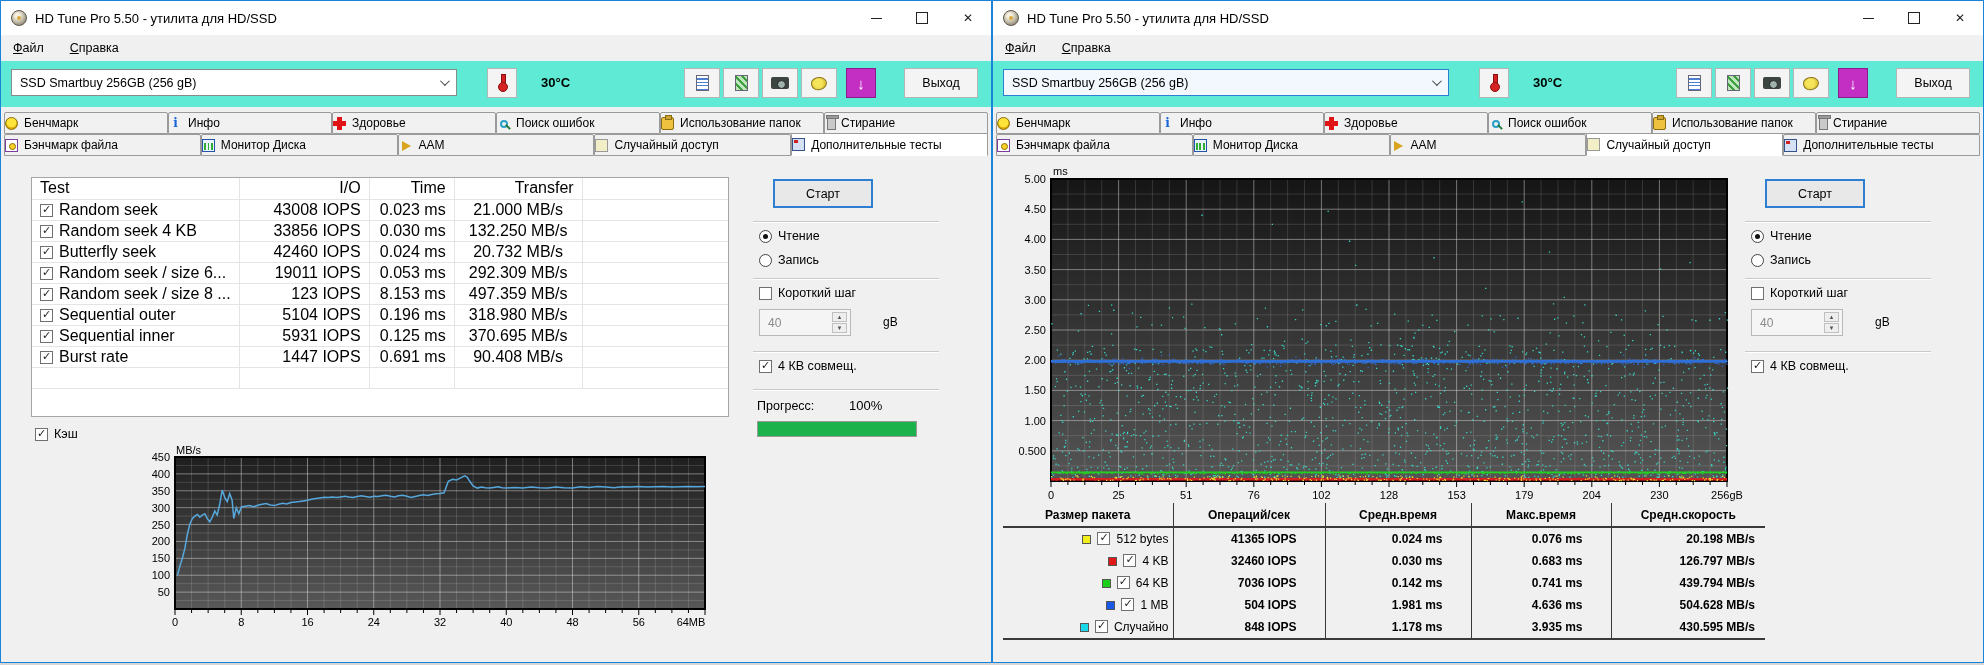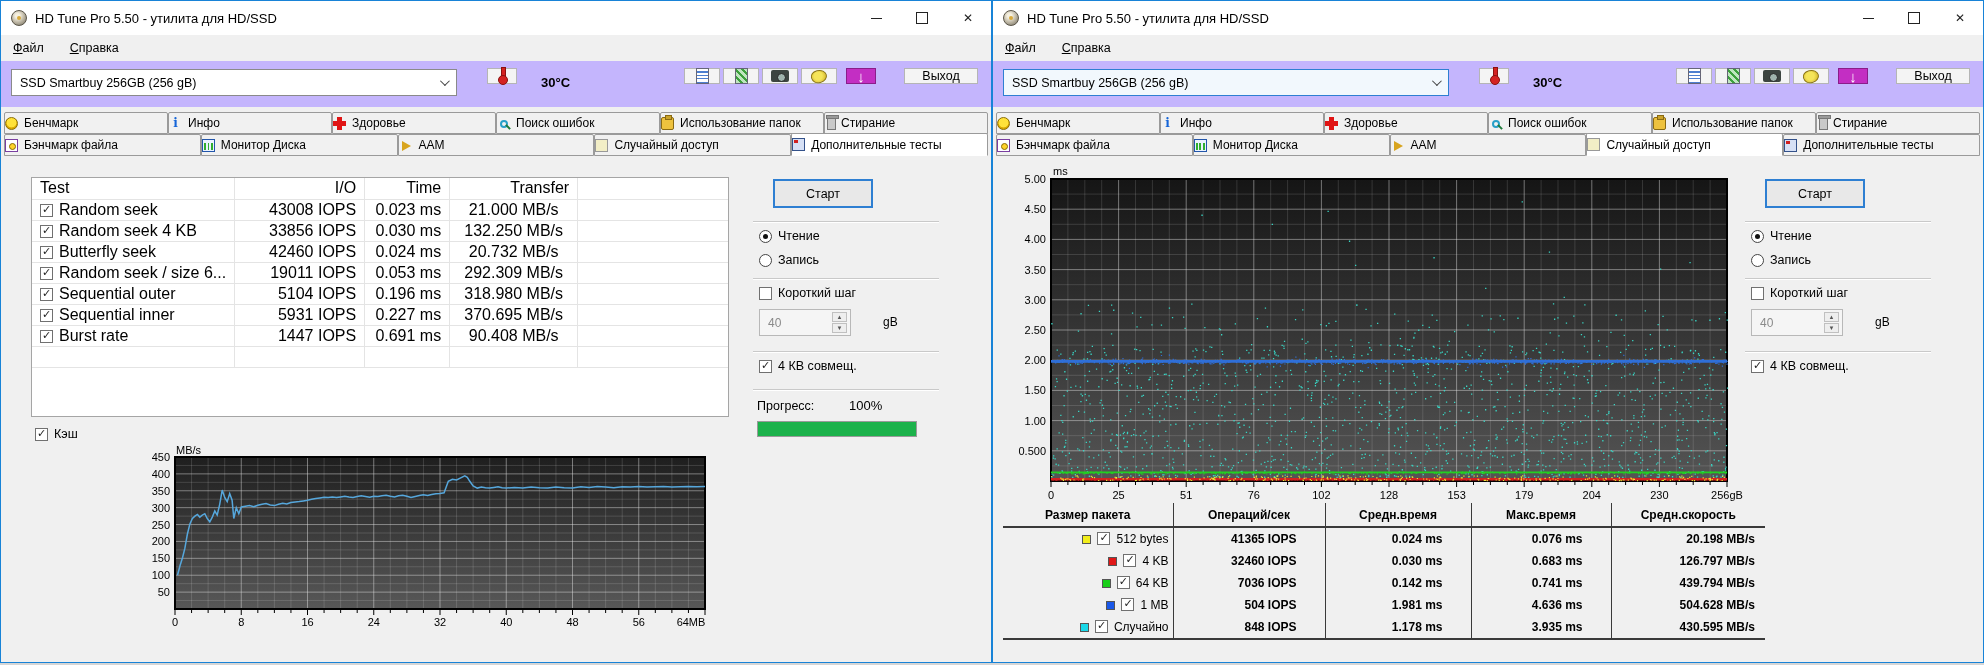--- a/index.html
+++ b/index.html
@@ -19,27 +19,27 @@
   .winbtns{position:absolute;right:0;top:0;height:34px;display:flex}
   .wb{width:46px;height:34px;display:flex;align-items:center;justify-content:center}
   .wb-min::after{content:"";width:11px;border-top:1px solid #222}
   .wb-max::after{content:"";width:10px;height:10px;border:1px solid #222}
   .wb-close::after{content:"\2715";font-size:12px;color:#222}
   
   .menubar{height:26px;display:flex;align-items:center;gap:26px;padding-left:12px;background:#f0f0f0}
   .menu-item{font-size:12.5px}
   .menu-item::first-letter{text-decoration:underline}
   
-  .toolbar{height:46px;position:relative;background:#c4b5fd}
+  .toolbar{height:46px;position:relative;background:#5eead4}
   .combo{position:absolute;left:10px;top:8px;width:446px;height:27px;background:#fff;
     border:1px solid #8a8a8a;display:flex;align-items:center;padding:0 24px 0 8px;font-size:12.5px}
   .combo.focused{border-color:#2e7fd2;background:#f2f8fd}
   .combo-arrow{position:absolute;right:9px;top:9px;width:7px;height:7px;border-right:1px solid #444;
     border-bottom:1px solid #444;transform:rotate(45deg) translateY(-2px)}
-  .tool-btn{position:absolute;top:7px;height:16px;background:#f4f4f4;border:1px solid #b5b5b5;
+  .tool-btn{position:absolute;top:7px;height:30px;background:#f4f4f4;border:1px solid #b5b5b5;
     display:flex;align-items:center;justify-content:center}
   .btn-thermo{left:486px;width:30px}
   .thermo{width:8px;height:18px;position:relative}
   .thermo::before{content:"";position:absolute;left:2.5px;top:0;width:3px;height:12px;background:#d42222;border:1px solid #8a1010}
   .thermo::after{content:"";position:absolute;left:0;bottom:0;width:8px;height:8px;border-radius:50%;background:#d42222;border:1px solid #8a1010}
   .temp-label{position:absolute;left:540px;top:14px;font-weight:bold;font-size:13px}
   .btn-copy{left:683px;width:36px}.btn-copyimg{left:722px;width:36px}
   .btn-cam{left:761px;width:36px}.btn-save{left:800px;width:36px}
   .btn-down{left:845px;width:30px;background:#c32ec3;border-color:#8a1d8a}
   .btn-exit{left:903px;width:74px;font-size:12.5px}
@@ -268,30 +268,37 @@
             <td class="col-sp"></td>
           </tr>
             <tr>
             <td class="col-name"><span class="cb" data-checked="true"></span><span>Random seek / size 6...</span></td>
             <td class="col-io">19011 IOPS</td>
             <td class="col-time">0.053 ms</td>
             <td class="col-tr">292.309 MB/s</td>
             <td class="col-sp"></td>
           </tr>
             <tr>
+            <td class="col-name"><span class="cb" data-checked="true"></span><span>Random seek / size 8 ...</span></td>
+            <td class="col-io">123 IOPS</td>
+            <td class="col-time">8.153 ms</td>
+            <td class="col-tr">497.359 MB/s</td>
+            <td class="col-sp"></td>
+          </tr>
+            <tr>
             <td class="col-name"><span class="cb" data-checked="true"></span><span>Sequential outer</span></td>
             <td class="col-io">5104 IOPS</td>
             <td class="col-time">0.196 ms</td>
             <td class="col-tr">318.980 MB/s</td>
             <td class="col-sp"></td>
           </tr>
             <tr>
             <td class="col-name"><span class="cb" data-checked="true"></span><span>Sequential inner</span></td>
             <td class="col-io">5931 IOPS</td>
-            <td class="col-time">0.227 ms</td>
+            <td class="col-time">0.125 ms</td>
             <td class="col-tr">370.695 MB/s</td>
             <td class="col-sp"></td>
           </tr>
             <tr>
             <td class="col-name"><span class="cb" data-checked="true"></span><span>Burst rate</span></td>
             <td class="col-io">1447 IOPS</td>
             <td class="col-time">0.691 ms</td>
             <td class="col-tr">90.408 MB/s</td>
             <td class="col-sp"></td>
           </tr>

